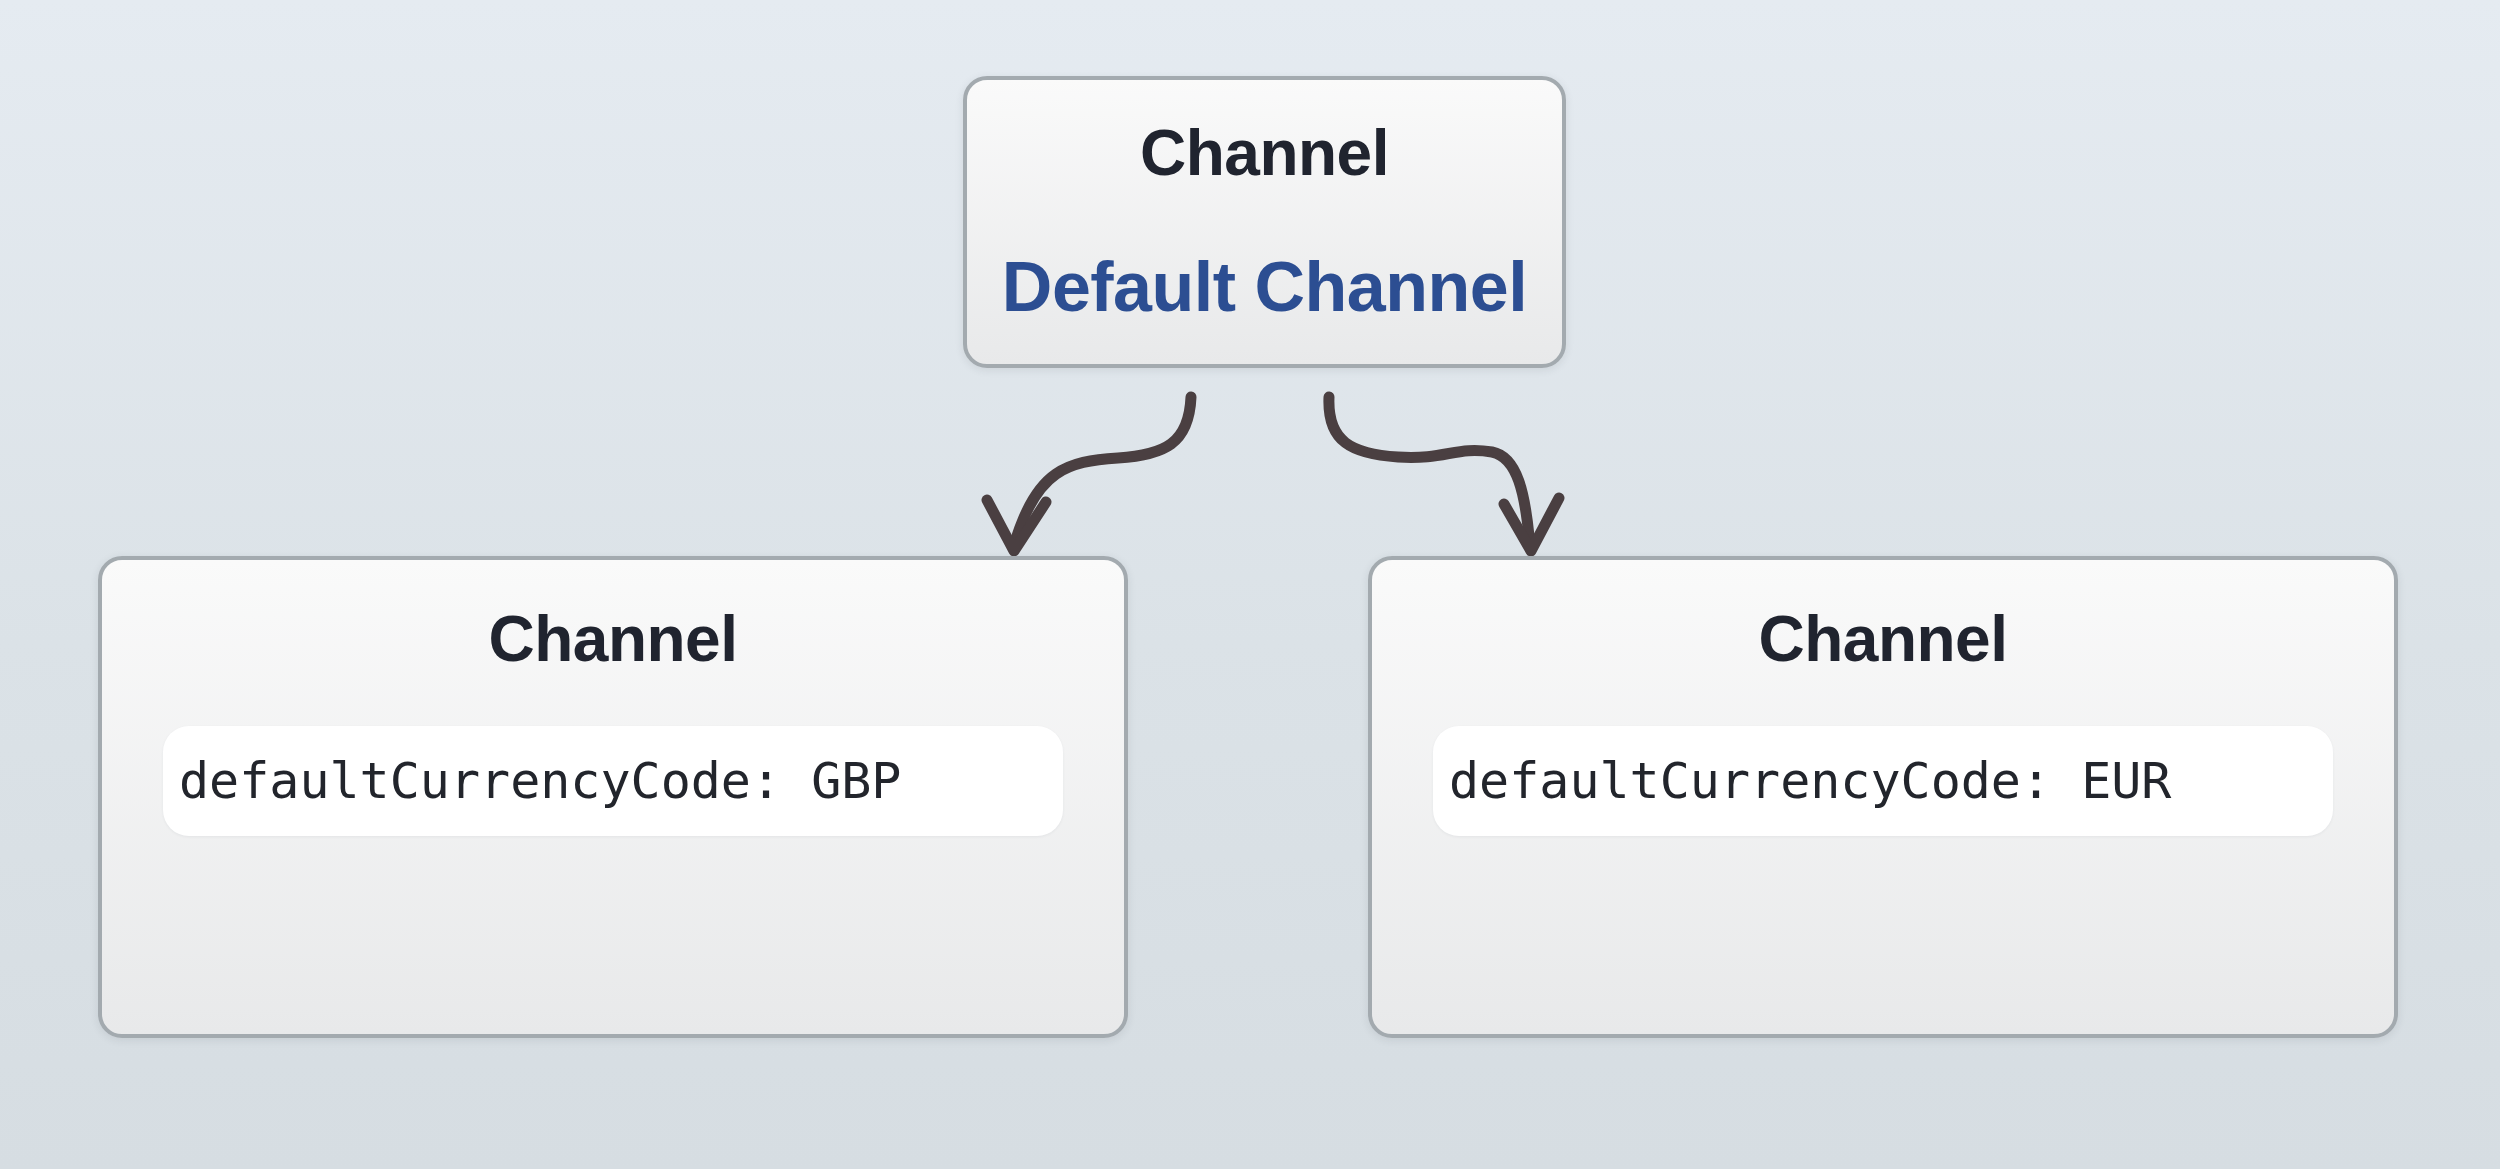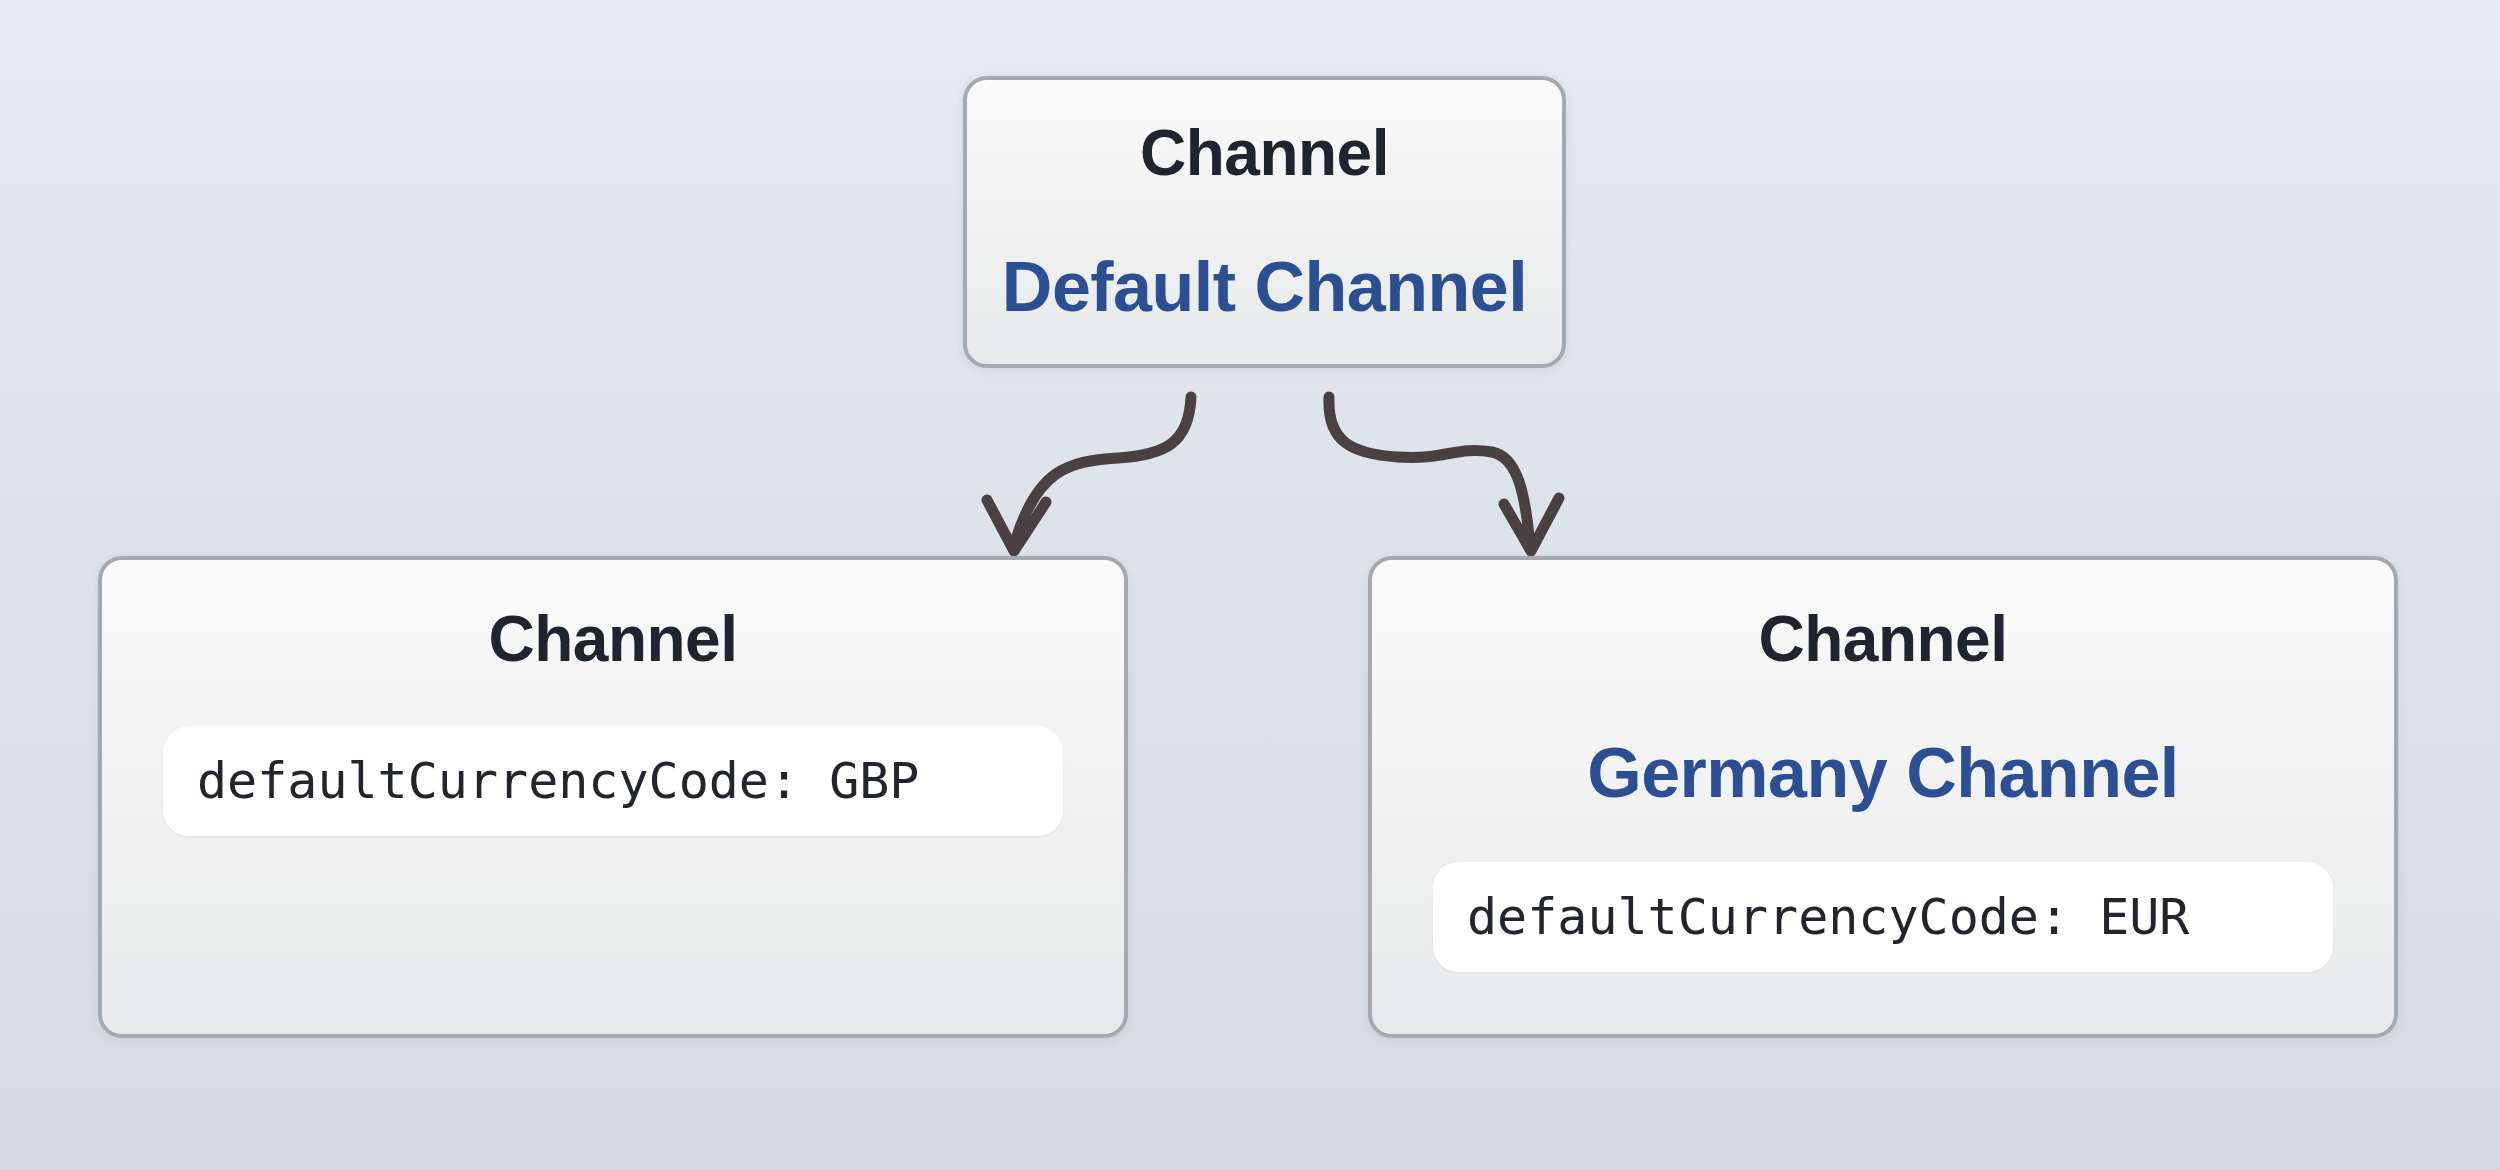--- a/index.html
+++ b/index.html
@@ -62,21 +62,21 @@
     letter-spacing:-0.5px;
     margin-top:56px;
   }
   .code-pill{
     margin-top:49px;
     width:900px;height:110px;
     background:var(--code-background);
     border-radius:26px;
     display:flex;
     align-items:center;
-    padding-left:34px;
+    padding-left:16px;
     box-shadow:0 1px 3px rgba(40,50,60,0.06);
   }
   .code-text{
     font-family:"DejaVu Sans Mono", monospace;
     font-size:50px;
     color:var(--code-text);
     white-space:pre;
   }
 </style>
 </head>
@@ -100,19 +100,18 @@
 
   <div class="node node-uk">
     <div class="node-title">Channel</div>
     <div class="code-pill">
       <span class="code-text">defaultCurrencyCode: GBP</span>
     </div>
   </div>
 
   <div class="node node-germany">
     <div class="node-title">Channel</div>
-    <div class="node-name">Germany Channel</div>
     <div class="code-pill">
       <span class="code-text">defaultCurrencyCode: EUR</span>
     </div>
   </div>
 
 </div>
 
 </body></html>

